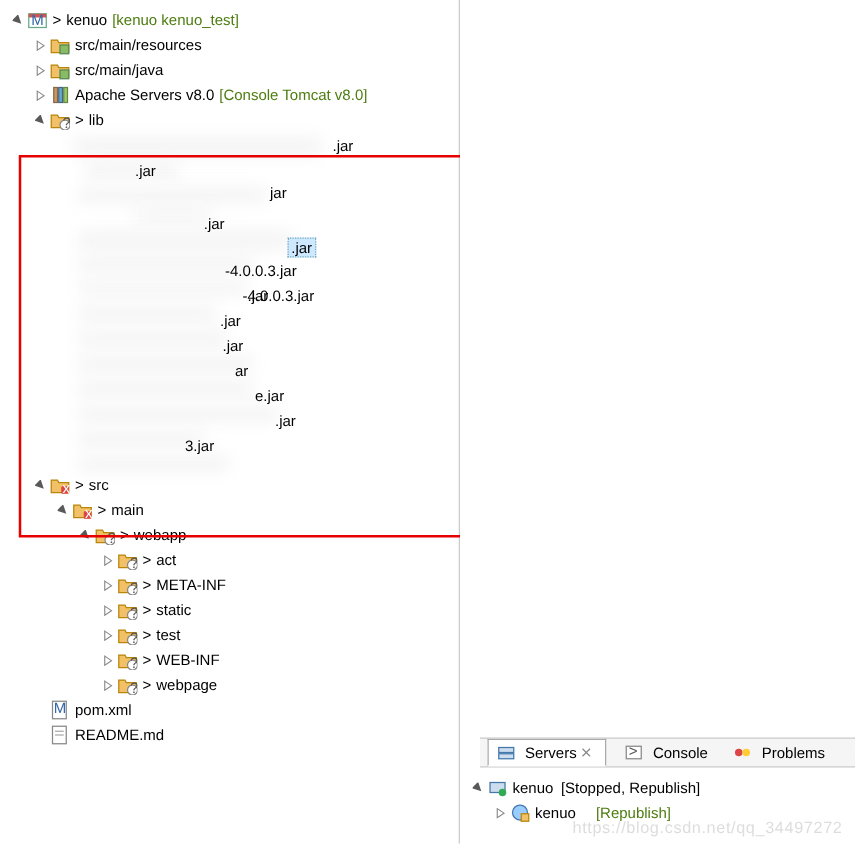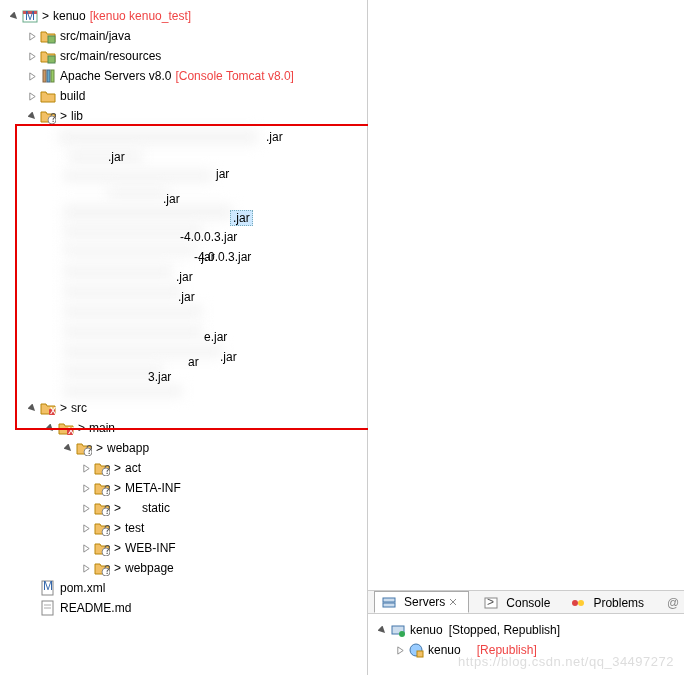--- a/index.html
+++ b/index.html
@@ -6,24 +6,24 @@
 body { background: #fff; width: 684px; height: 675px; position: relative; overflow: hidden; }
 .left-pane { position: absolute; left: 0; top: 0; width: 368px; height: 675px; border-right: 1px solid #ccc; background: #fff; }
 .right-pane { position: absolute; left: 368px; top: 0; right: 0; height: 675px; background: #fff; }
 .tree { padding: 6px 0 6px 8px; }
 .row { display: flex; align-items: center; height: 20px; padding-left: 0; white-space: nowrap; cursor: default; }
 .tw { width: 12px; height: 12px; display: inline-flex; align-items: center; justify-content: center; margin-right: 2px; flex-shrink: 0; }
 .tw svg { width: 9px; height: 9px; }
 .spacer { display: inline-block; flex-shrink: 0; }
 .ico { width: 16px; height: 16px; display: inline-flex; align-items: center; justify-content: center; margin-right: 4px; flex-shrink: 0; }
 .lbl { color: #000; }
-.dec { color: #ef4444; }
+.dec { color: #4d7c0f; }
 .blur-box { position: absolute; filter: blur(6px); background: #f5f5f5; border-radius: 3px; }
 .red-rect { position: absolute; left: 15px; top: 124px; width: 366px; height: 306px; border: 2px solid #e60000; pointer-events: none; }
-.tabs { position: absolute; left: 0; top: 590px; right: 0; height: 24px; border-top: 1px solid #ccc; border-bottom: 1px solid #ccc; display: flex; align-items: flex-end; padding-left: 6px; background: #f5f5f5; gap: 8px; }
+.tabs { position: absolute; left: 16px; top: 590px; right: 0; height: 24px; border-top: 1px solid #ccc; border-bottom: 1px solid #ccc; display: flex; align-items: center; padding-left: 6px; background: #f5f5f5; gap: 8px; }
 .tab { display: flex; align-items: center; gap: 3px; padding: 2px 6px; }
 .tab.active { background: #fff; border: 1px solid #aaa; border-bottom: 1px solid #fff; }
 .bottom-tree { position: absolute; left: 0; top: 616px; right: 0; padding: 4px 0 4px 8px; }
 .watermark { position: absolute; right: 10px; bottom: 6px; color: #ddd; font-size: 13px; letter-spacing: 0.5px; }
 </style>
 </head>
 <body>
 
 <div class="left-pane">
   <div class="tree">
@@ -53,67 +53,53 @@
             <svg viewBox="0 0 10 10">
               <path d="M2 1 L8 5 L2 9 Z" fill="none" stroke="#888"></path>
             </svg>
           </span>
           <span class="ico">
             <svg viewBox="0 0 16 16">
               <path d="M1 4 L6 4 L7 6 L15 6 L15 14 L1 14 Z" fill="#f2c066" stroke="#b8860b"></path>
               <rect x="8" y="8" width="7" height="7" fill="#8b6" stroke="#585"></rect>
             </svg>
           </span>
+          <span class="lbl">src/main/resources</span>
+        </div>
+        <div class="row">
+          <span class="spacer" style="width:18px"></span>
+          <span class="tw">
+            <svg viewBox="0 0 10 10">
+              <path d="M2 1 L8 5 L2 9 Z" fill="none" stroke="#888"></path>
+            </svg>
+          </span>
+          <span class="ico">
+            <svg viewBox="0 0 16 16">
+              <path d="M1 4 L6 4 L7 6 L15 6 L15 14 L1 14 Z" fill="#f2c066" stroke="#b8860b"></path>
+              <rect x="8" y="8" width="7" height="7" fill="#8b6" stroke="#585"></rect>
+            </svg>
+          </span>
           <span class="lbl">src/main/java</span>
-        </div>
-        <div class="row">
-          <span class="spacer" style="width:18px"></span>
-          <span class="tw">
-            <svg viewBox="0 0 10 10">
-              <path d="M2 1 L8 5 L2 9 Z" fill="none" stroke="#888"></path>
-            </svg>
-          </span>
-          <span class="ico">
-            <svg viewBox="0 0 16 16">
-              <path d="M1 4 L6 4 L7 6 L15 6 L15 14 L1 14 Z" fill="#f2c066" stroke="#b8860b"></path>
-              <rect x="8" y="8" width="7" height="7" fill="#8b6" stroke="#585"></rect>
-            </svg>
-          </span>
-          <span class="lbl">src/main/resources</span>
         </div>
         <div class="row">
           <span class="spacer" style="width:18px"></span>
           <span class="tw">
             <svg viewBox="0 0 10 10">
               <path d="M2 1 L8 5 L2 9 Z" fill="none" stroke="#888"></path>
             </svg>
           </span>
           <span class="ico">
             <svg viewBox="0 0 16 16">
               <rect x="3" y="2" width="3" height="12" fill="#c96" stroke="#864"></rect>
               <rect x="7" y="2" width="3" height="12" fill="#6ac" stroke="#468"></rect>
               <rect x="11" y="2" width="3" height="12" fill="#9c6" stroke="#684"></rect>
             </svg>
           </span>
           <span class="lbl">Apache Servers v8.0</span>
           <span class="dec" style="margin-left:4px">[Console Tomcat v8.0]</span>
-        </div>
-        <div class="row">
-          <span class="spacer" style="width:18px"></span>
-          <span class="tw">
-            <svg viewBox="0 0 10 10">
-              <path d="M2 1 L8 5 L2 9 Z" fill="none" stroke="#888"></path>
-            </svg>
-          </span>
-          <span class="ico">
-            <svg viewBox="0 0 16 16">
-              <path d="M1 4 L6 4 L7 6 L15 6 L15 14 L1 14 Z" fill="#f2c066" stroke="#b8860b"></path>
-            </svg>
-          </span>
-          <span class="lbl">build</span>
         </div>
       </div>
 
     <div class="row">
       <span class="spacer" style="width:18px"></span>
       <span class="tw">
           <svg viewBox="0 0 10 10">
             <path d="M1 1 L9 5 L1 9 Z" fill="#595959" transform="rotate(45 5 5)"></path>
           </svg>
         </span>
@@ -145,21 +131,21 @@
         <div class="blur-box" style="left: 55px; top: 258px; width: 120px; height: 14px;"></div>
         <span class="lbl" style="position: absolute; left: 258px; top: 4px;">.jar</span>
         <span class="lbl" style="position: absolute; left: 100px; top: 24px;">.jar</span>
         <span class="lbl" style="position: absolute; left: 208px; top: 41px;">jar</span>
         <span class="lbl" style="position: absolute; left: 155px; top: 66px;">.jar</span>
         <span class="lbl" style="position: absolute; left: 222px; top: 84px; background: rgb(205, 232, 255); border: 1px dotted rgb(119, 170, 187); padding: 0px 2px;">.jar</span>
         <span class="lbl" style="position: absolute; left: 172px; top: 104px;">-4.0.0.3.jar</span>
         <span class="lbl" style="position: absolute; left: 190px; top: 124px;">.jar</span>
         <span class="lbl" style="position: absolute; left: 168px; top: 144px;">.jar</span>
         <span class="lbl" style="position: absolute; left: 170px; top: 164px;">.jar</span>
-        <span class="lbl" style="position: absolute; left: 180px; top: 184px; margin-top: 45px;">ar</span>
+        <span class="lbl" style="position: absolute; left: 180px; top: 184px;">ar</span>
         <span class="lbl" style="position: absolute; left: 196px; top: 204px;">e.jar</span>
         <span class="lbl" style="position: absolute; left: 212px; top: 224px;">.jar</span>
         <span class="lbl" style="position: absolute; left: 140px; top: 244px;">3.jar</span>
         <span class="lbl" style="position: absolute; left: 186px; top: 124px;">-4.0.0.3.jar</span>
       </div>
 
     <div class="row">
       <span class="spacer" style="width:18px"></span>
       <span class="tw">
           <svg viewBox="0 0 10 10">
@@ -256,21 +242,21 @@
             </svg>
           </span>
           <span class="ico">
             <svg viewBox="0 0 16 16">
               <path d="M1 4 L6 4 L7 6 L15 6 L15 14 L1 14 Z" fill="#f2c066" stroke="#b8860b"></path>
               <circle cx="12" cy="12" r="4" fill="#fff" stroke="#888"></circle>
               <text x="10" y="14" font-size="6" fill="#555">?</text>
             </svg>
           </span>
           <span class="lbl">&gt;</span>
-          <span class="lbl" style="margin-left:21px">static</span>
+          <span class="lbl" style="margin-left:4px">static</span>
         </div>
         <div class="row">
           <span class="spacer" style="width:72px"></span>
           <span class="tw">
             <svg viewBox="0 0 10 10">
               <path d="M2 1 L8 5 L2 9 Z" fill="none" stroke="#888"></path>
             </svg>
           </span>
           <span class="ico">
             <svg viewBox="0 0 16 16">

